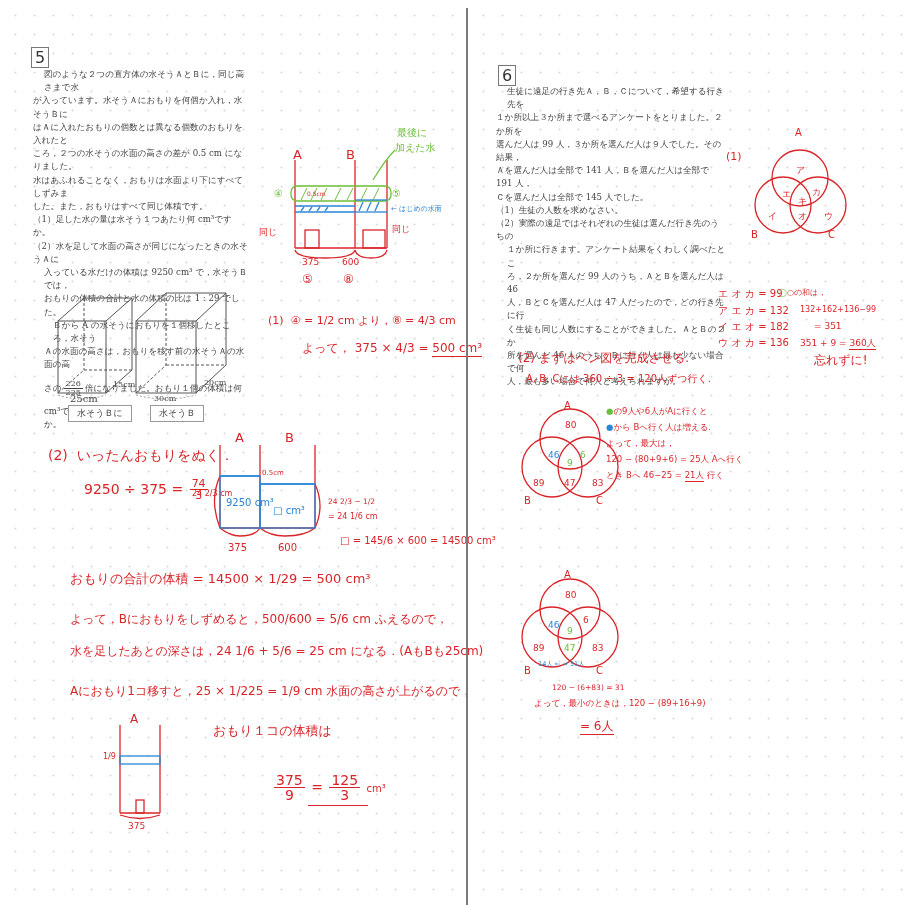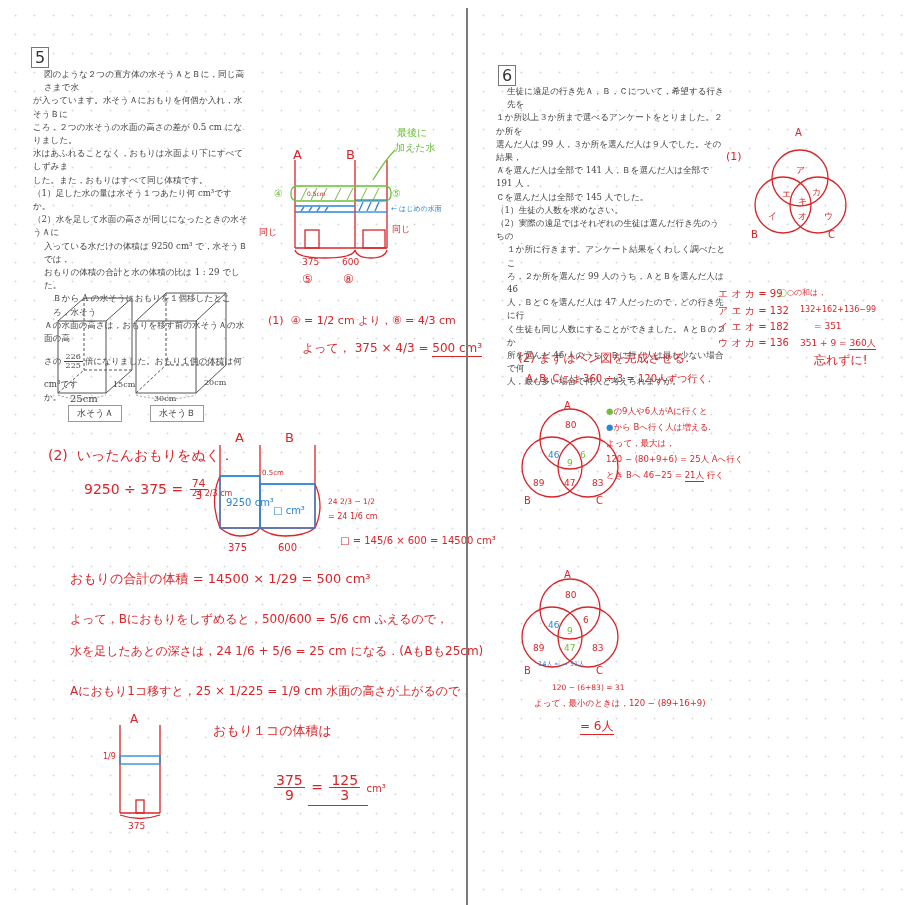--- a/index.html
+++ b/index.html
@@ -28,20 +28,21 @@
 </head>
 <body>
 
 <div class="page" id="left">
 
   <div class="pnum" style="left:31px;top:47px;">5</div>
 
   <div class="ptext" style="left:33px;top:68px;width:215px;">
     <p class="indent">図のような２つの直方体の水そうＡとＢに，同じ高さまで水</p>
     <p>が入っています。水そうＡにおもりを何個か入れ，水そうＢに</p>
+    <p>はＡに入れたおもりの個数とは異なる個数のおもりを入れたと</p>
     <p>ころ，２つの水そうの水面の高さの差が 0.5 cm になりました。</p>
     <p>水はあふれることなく，おもりは水面より下にすべてしずみま</p>
     <p>した。また，おもりはすべて同じ体積です。</p>
     <p>（1）足した水の量は水そう１つあたり何 cm³ですか。</p>
     <p>（2）水を足して水面の高さが同じになったときの水そうＡに</p>
     <p class="indent">入っている水だけの体積は 9250 cm³ で，水そうＢでは，</p>
     <p class="indent">おもりの体積の合計と水の体積の比は 1 : 29 でした。</p>
     <p class="indent" style="padding-left:20px">Ｂから A の水そうにおもりを１個移したところ，水そう</p>
     <p class="indent">Ａの水面の高さは，おもりを移す前の水そうＡの水面の高</p>
     <p class="indent"><span>さの</span><span class="frac" style="font-size:8px">
@@ -72,21 +73,21 @@
       <line x1="126" y1="80" x2="186" y2="80" stroke-dasharray="3,2"></line>
       <line x1="96" y1="108" x2="126" y2="80" stroke-dasharray="3,2"></line>
       <path d="M18 110 Q42 118 66 110" stroke-dasharray="2,2" stroke="#999"></path>
       <path d="M96 110 Q126 118 156 110" stroke-dasharray="2,2" stroke="#999"></path>
     </g>
   </svg>
   <span class="ptext" style="left:70px;top:392px;font-size:10px">25cm</span>
   <span class="ptext" style="left:113px;top:378px;font-size:8px">15cm</span>
   <span class="ptext" style="left:154px;top:392px;font-size:8px">30cm</span>
   <span class="ptext" style="left:204px;top:376px;font-size:8px">20cm</span>
-  <span class="lbl" style="left:68px;top:405px;">水そうＡ</span>
+  <span class="lbl" style="left:68px;top:405px;">水そうＢに</span>
   <span class="lbl" style="left:150px;top:405px;">水そうＢ</span>
 
   <svg style="left:255px;top:160px;" width="220" height="120">
     <g stroke="#d9252a" fill="none" stroke-width="1.3">
       <line x1="40" y1="0" x2="40" y2="88"></line>
         <line x1="100" y1="0" x2="100" y2="88"></line>
         <line x1="132" y1="0" x2="132" y2="88"></line>
       <line x1="40" y1="88" x2="132" y2="88"></line>
       <rect x="50" y="70" width="14" height="18"></rect>
         <rect x="110" y="70" width="22" height="18" transform="translate(-2,0)"></rect>

